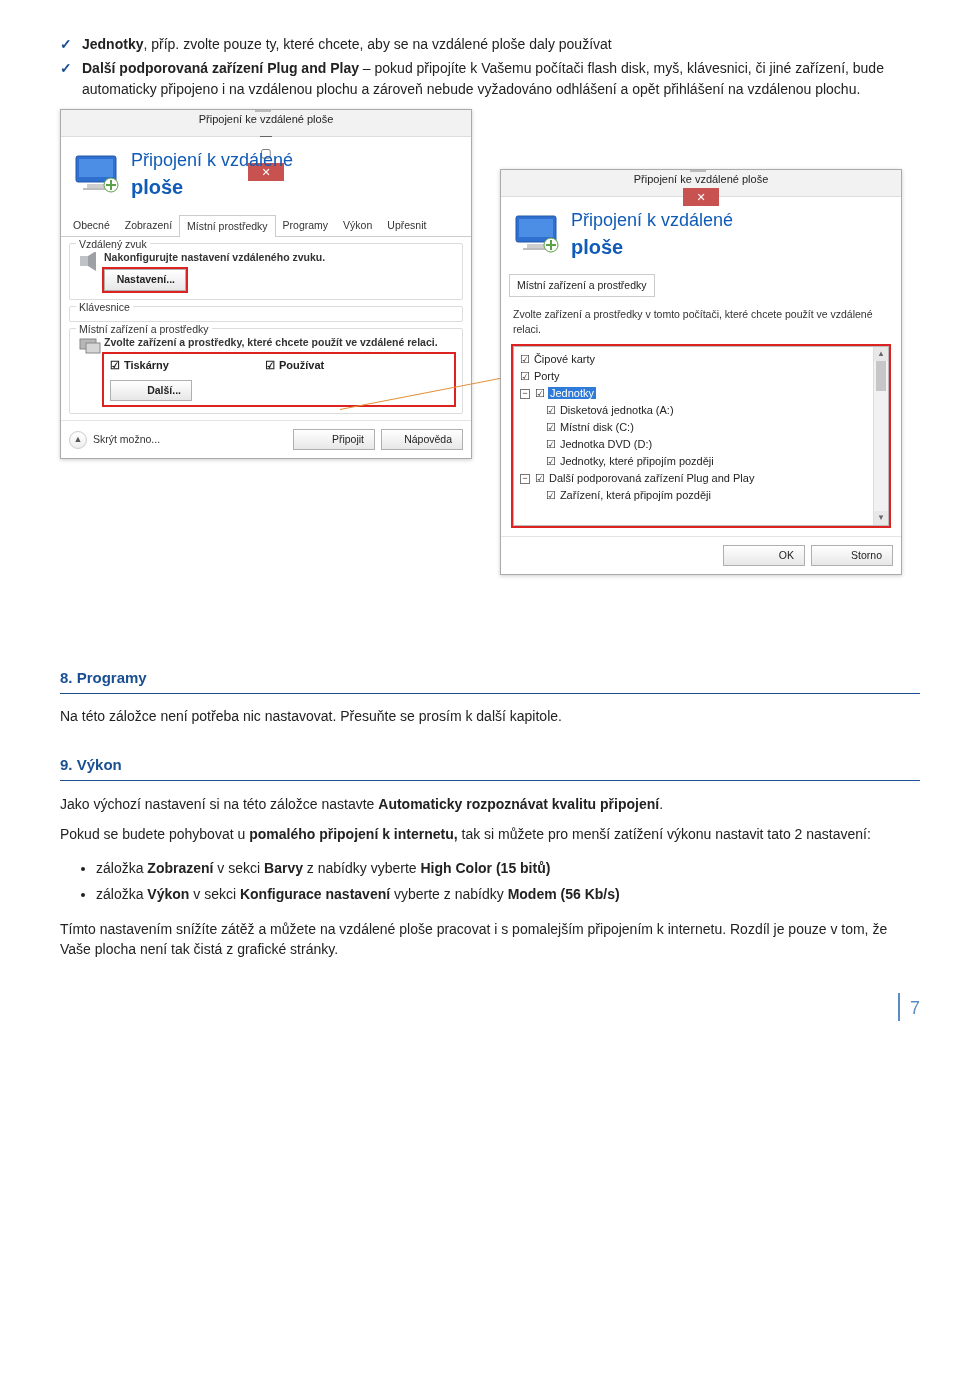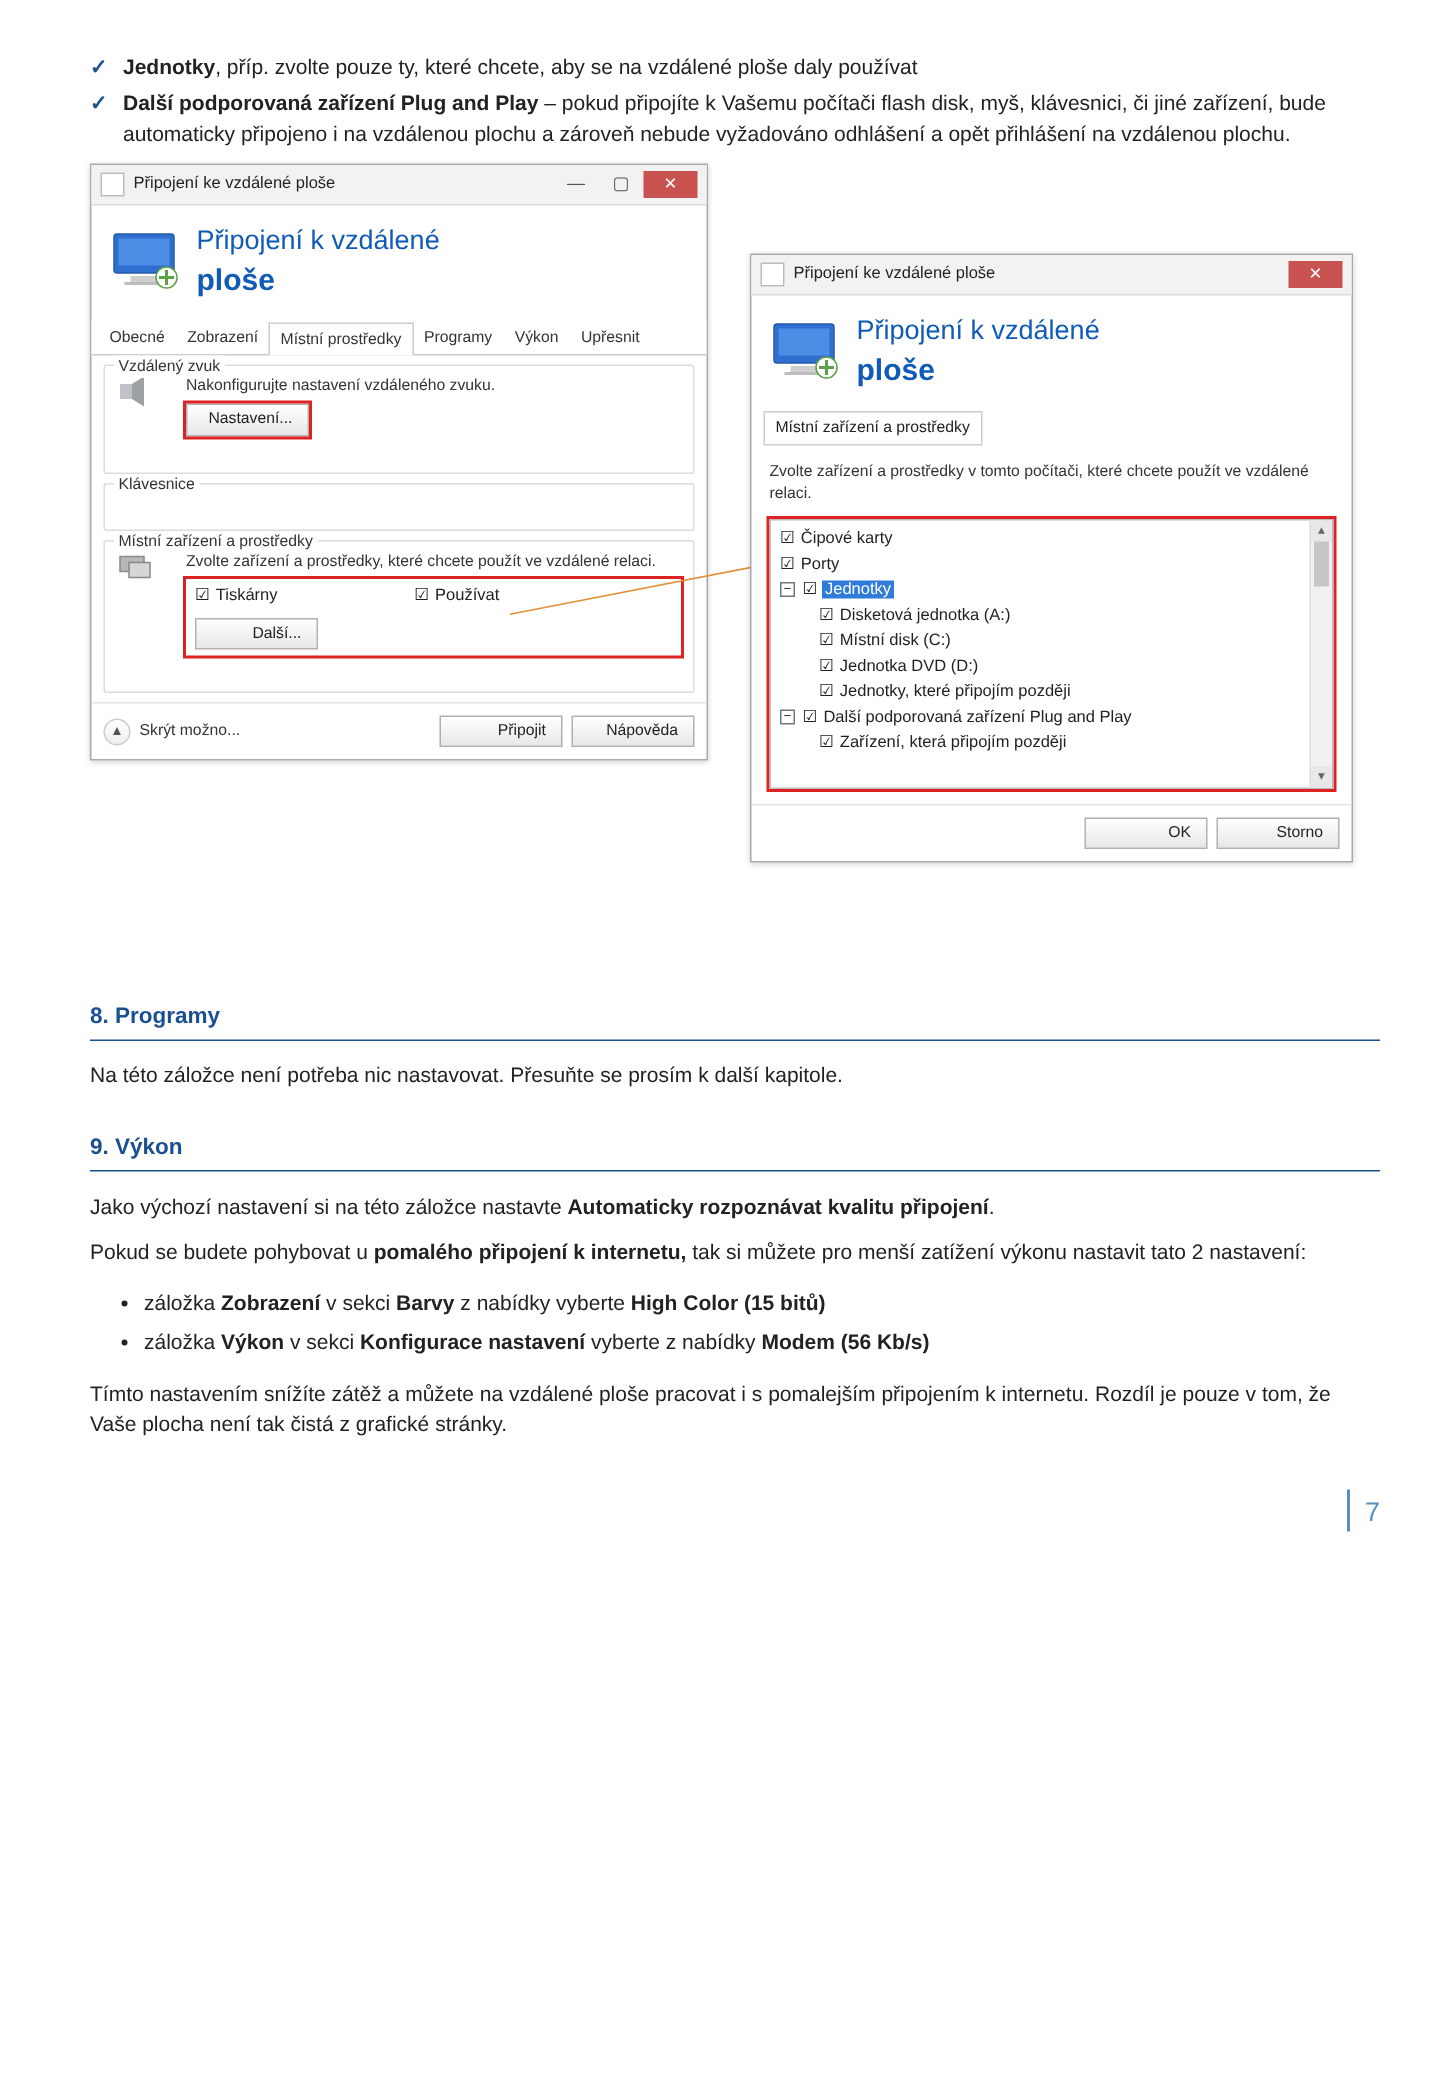--- a/index.html
+++ b/index.html
@@ -43,20 +43,21 @@
   .winL { left: 0; top: 0; width: 410px; }
   .winR { left: 440px; top: 60px; width: 400px; }
   .titlebar {
     height: 26px;
     background: #f2f2f2;
     border-bottom: 1px solid #ddd;
     display: flex;
     align-items: center;
     padding: 0 6px;
     font-size: 11px;
+    flex-direction: column;
   }
   .tb-icon {
     width: 14px; height: 14px; margin-right: 6px;
     background: #fff; border: 1px solid #bbb; display:inline-block;
   }
   .tb-spacer { flex: 1; }
   .tb-btn {
     width: 30px; height: 18px; text-align: center; font-size: 12px;
     color: #555; display: inline-block;
   }
@@ -103,38 +104,39 @@
     font-size: 10.5px;
     border: 1px solid #ccc;
     border-bottom: 1px solid #ccc;
     background: #fff;
     display: inline-block;
     position: relative;
     top: 0;
   }
   .groupbox {
     margin: 6px 8px;
-    padding: 6px 8px 24px 8px;
+    padding: 6px 8px 8px 8px;
     border: 1px solid #dcdcdc;
     border-radius: 2px;
     position: relative;
   }
   .groupbox-legend {
     position: absolute;
     top: -7px;
     left: 6px;
     background: #fff;
     padding: 0 3px;
     font-size: 10.5px;
     color: #333;
   }
   .row-icon-text {
     display: flex;
-    gap: 20px;
+    gap: 0;
     align-items: flex-start;
+    font-weight: bold;
   }
   .ic { flex:0 0 auto; }
   .tinytext { font-size: 10.5px; color:#333; }
   .winbtn {
     display: inline-block;
     border: 1px solid #b0b0b0;
     background: linear-gradient(#fff,#e7e7e7);
     padding: 2px 10px;
     font-size: 10.5px;
     cursor: pointer;

